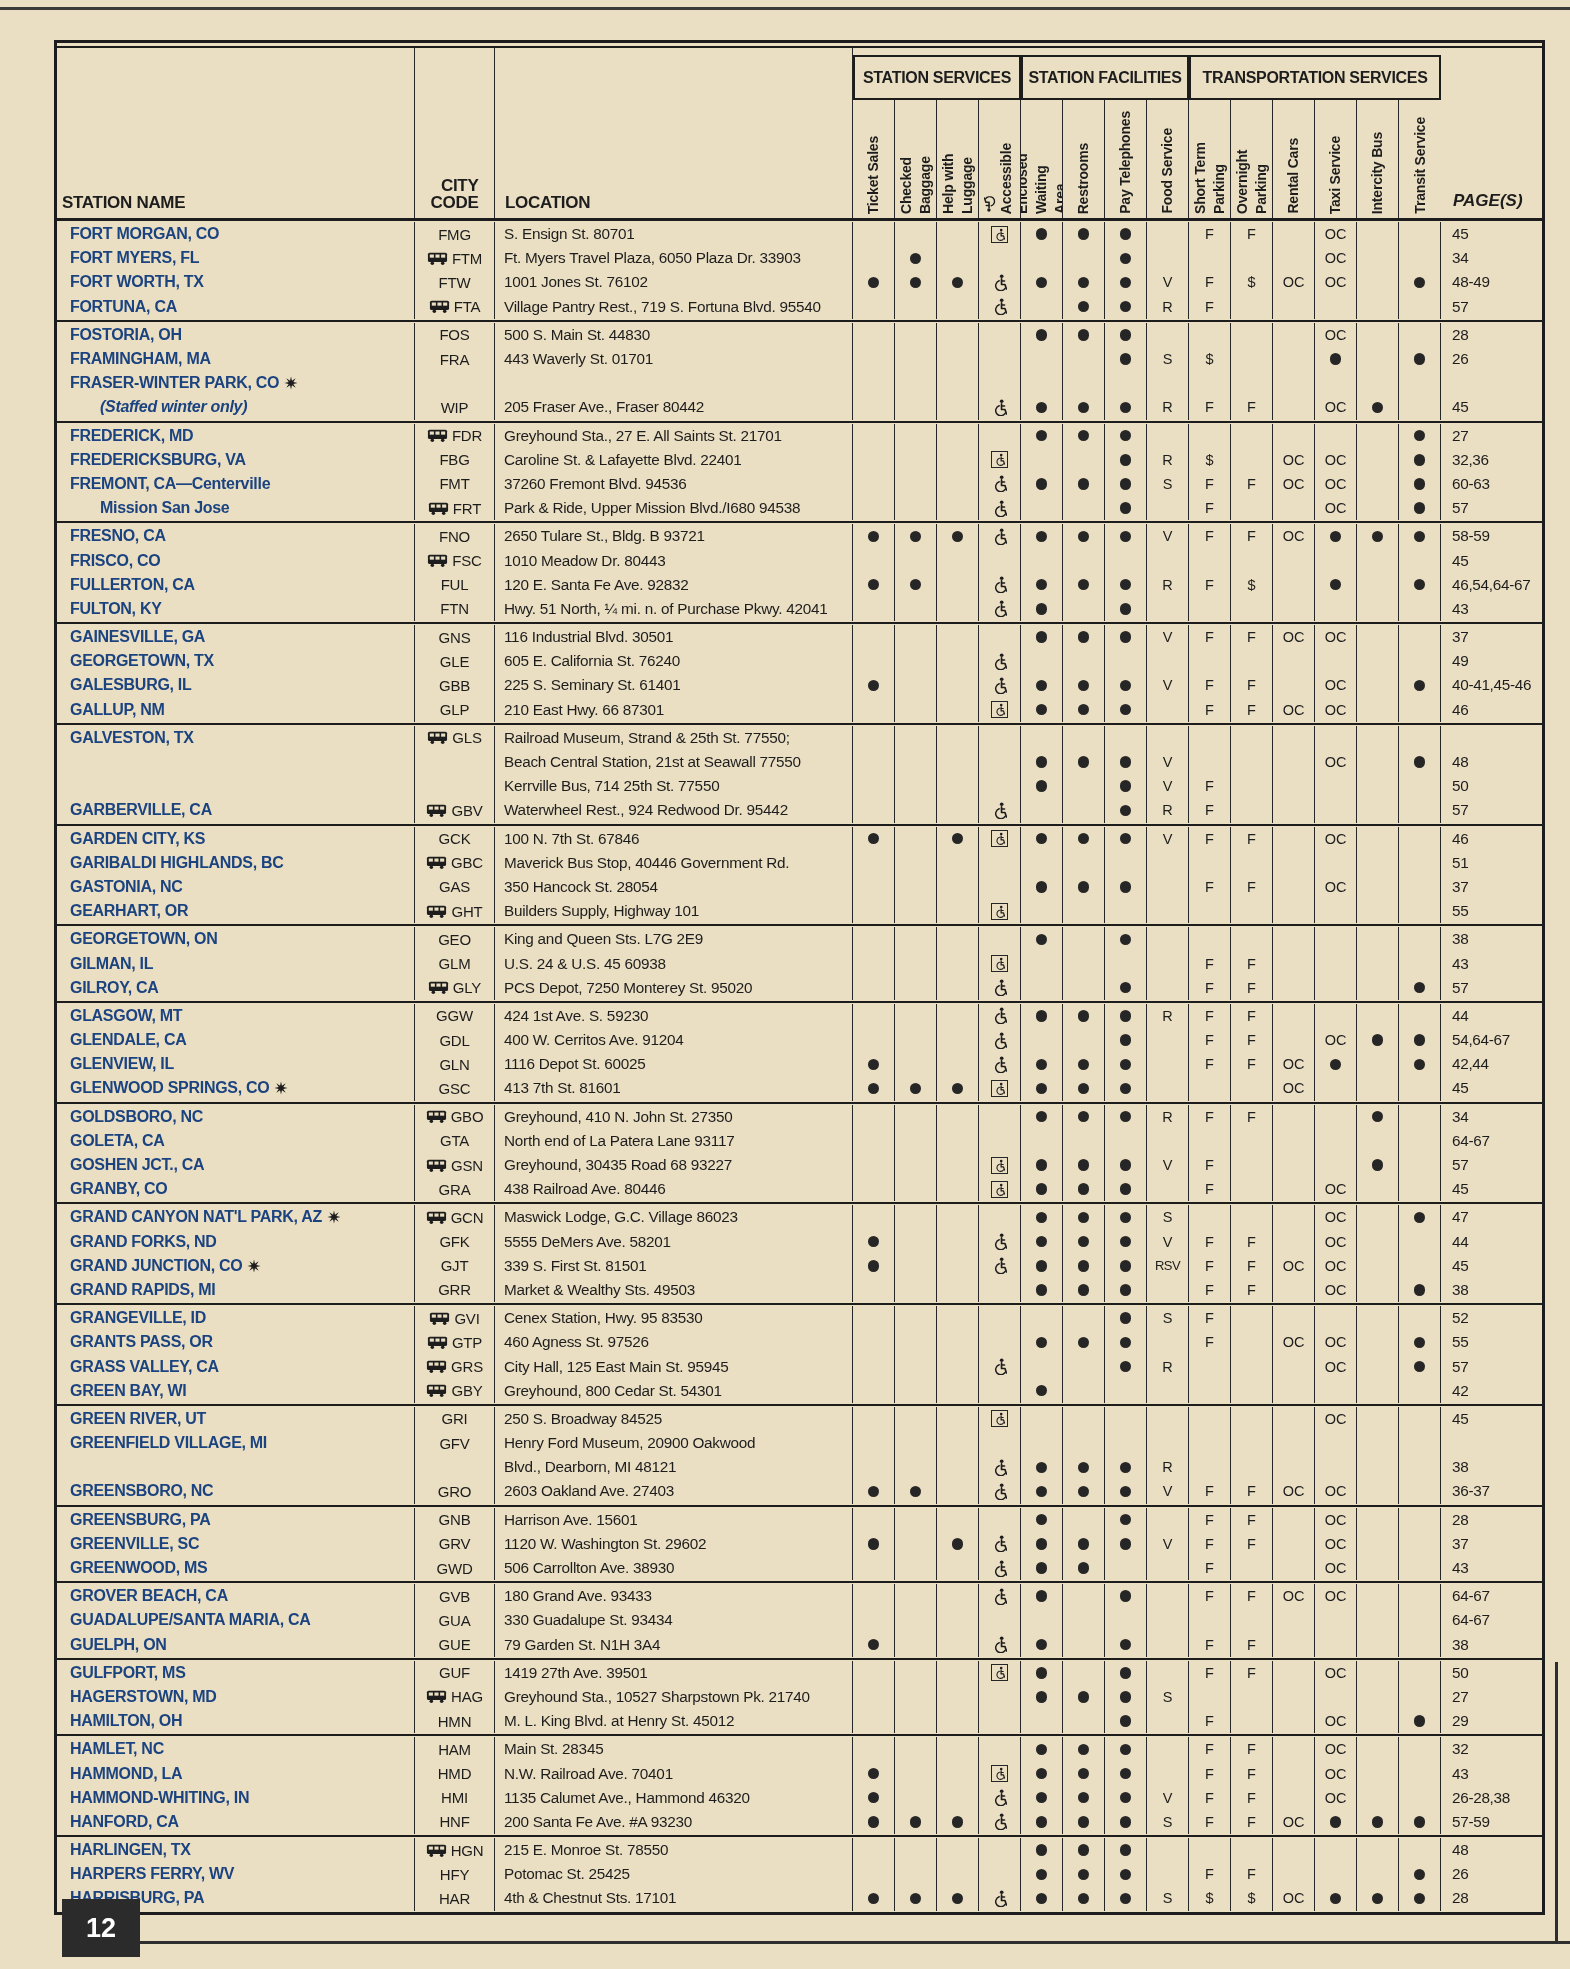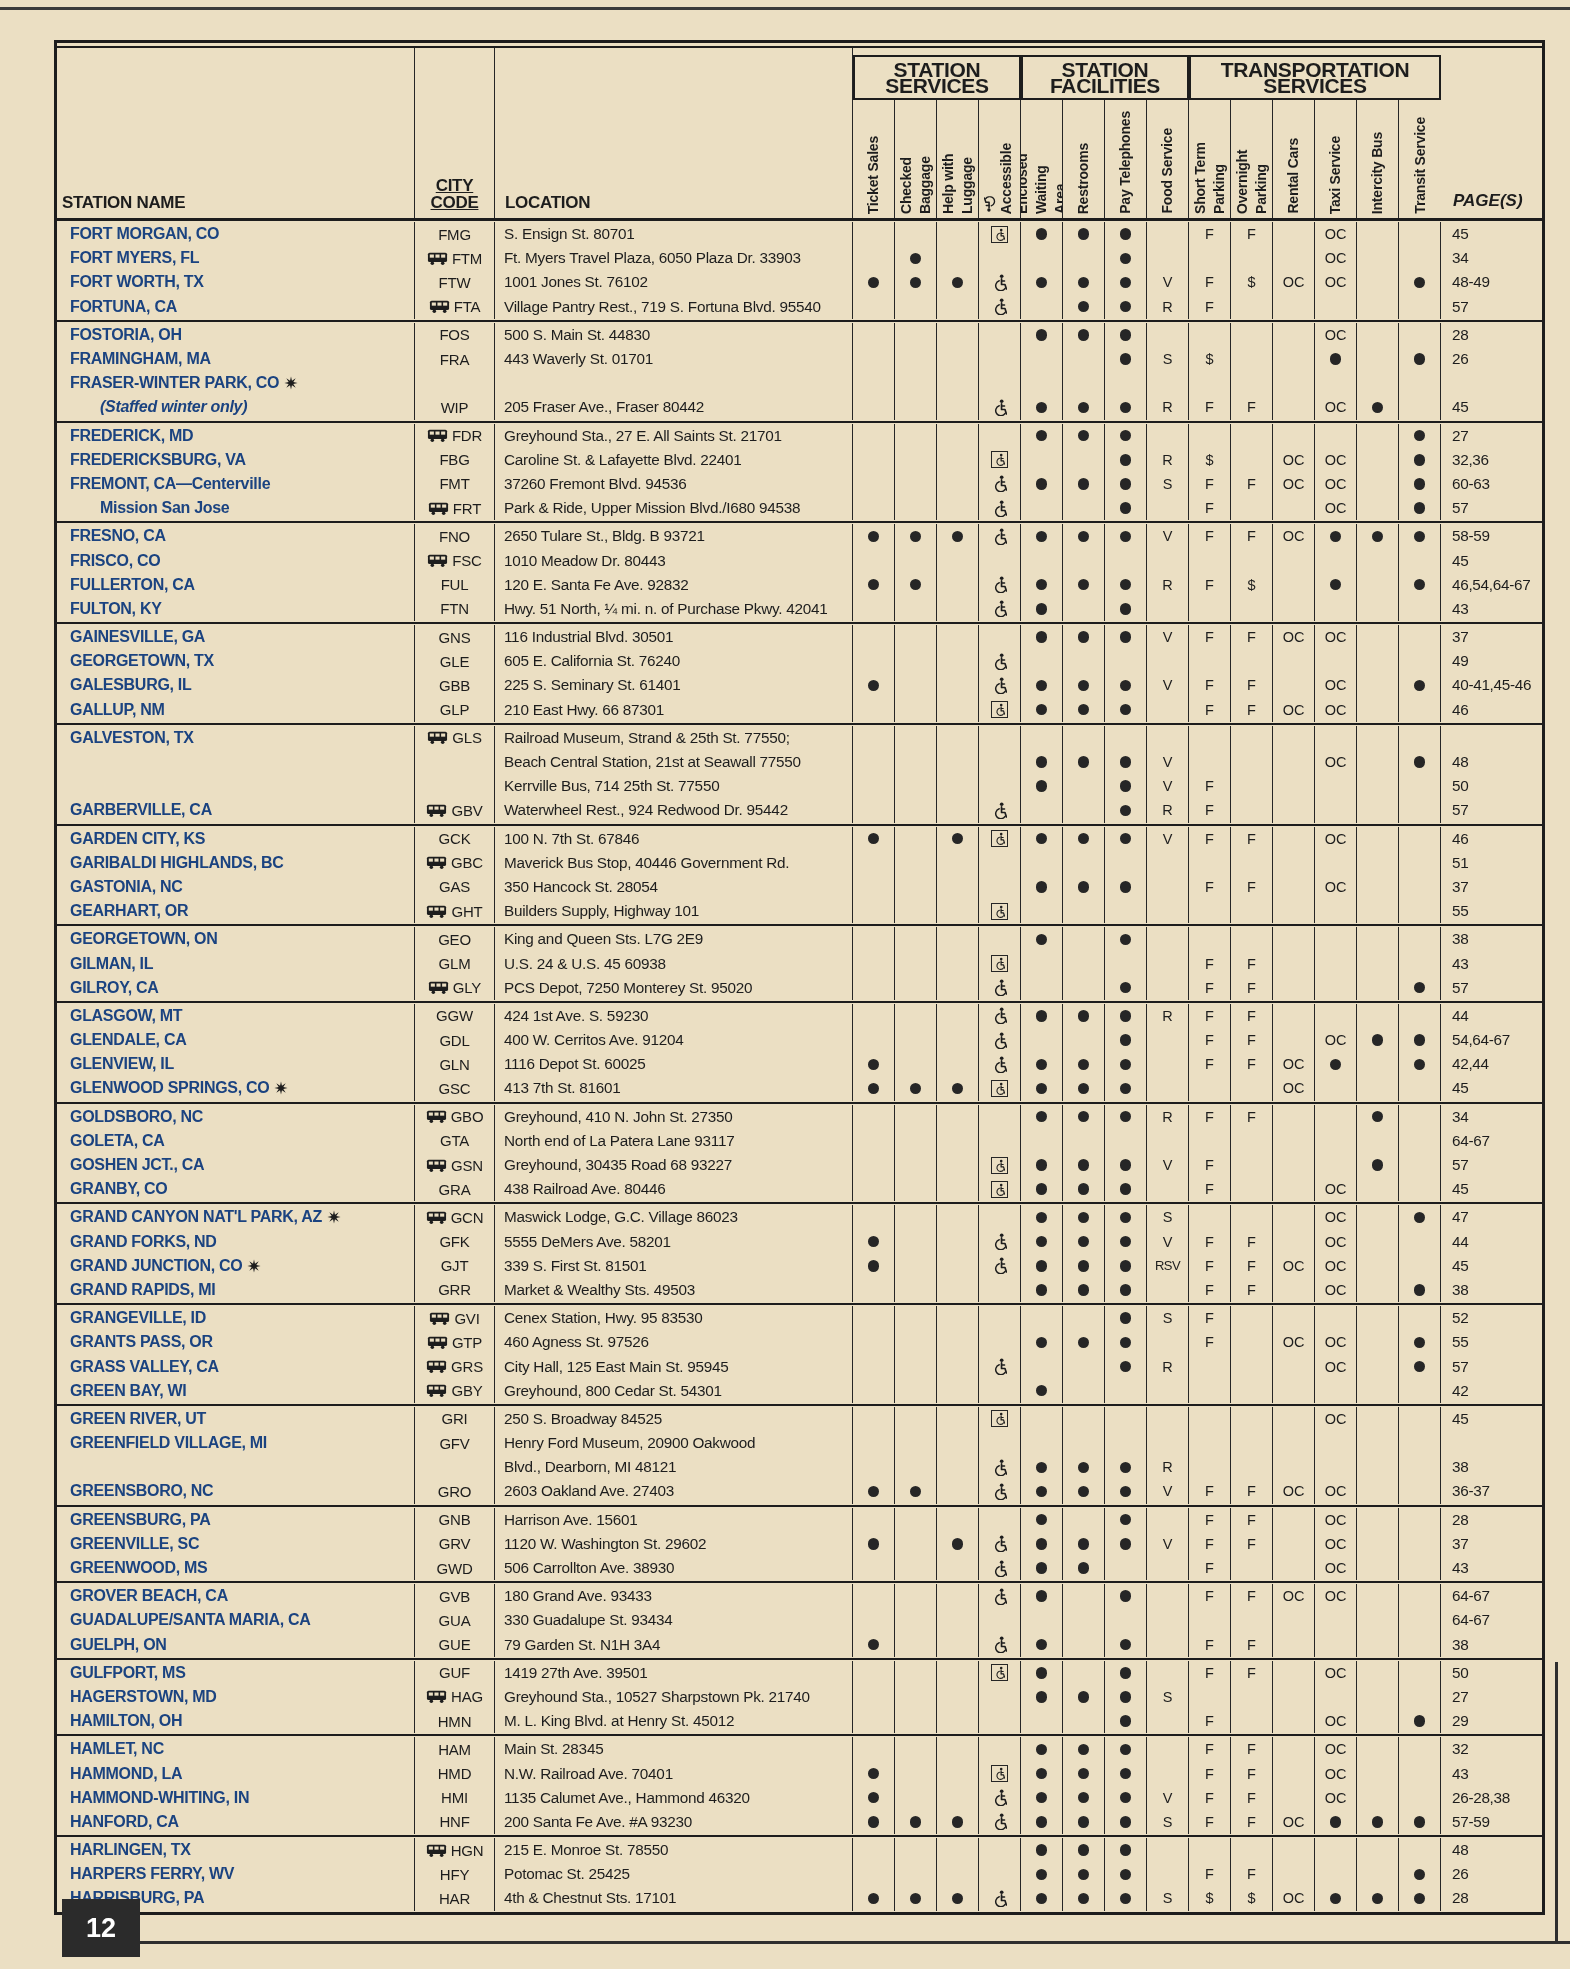--- a/index.html
+++ b/index.html
@@ -24,28 +24,28 @@
   :root{--cols:358px 80px 358px repeat(14,42px) minmax(0,1fr);}
 
   
   .header{
     display:grid;grid-template-columns:var(--cols);grid-template-rows:52px 118px;
     border-bottom:3px solid #1d1d1d;position:relative;
   }
   .h-left{grid-row:1/3;display:flex;align-items:flex-end;border-right:1.6px solid #262626;}
   .h-left span{font-weight:bold;font-size:17px;letter-spacing:-0.3px;padding-bottom:7px;white-space:pre-line;line-height:17px;}
   .h-name{grid-column:1;}  .h-name span{padding-left:5px;}
-  .h-code{grid-column:2;justify-content:center;text-align:center;text-decoration:underline;}
+  .h-code{grid-column:2;justify-content:center;text-align:right;}
   .h-loc{grid-column:3;}   .h-loc span{padding-left:10px;}
   .h-pages{grid-column:18;grid-row:1/3;display:flex;align-items:flex-end;}
   .h-pages span{font-weight:bold;font-size:17px;padding:0 0 7px 12px;font-style:italic;}
   .secbox{
     grid-row:1;margin-top:7px;border:2.5px solid #1d1d1d;border-bottom-width:2px;
     display:flex;align-items:center;justify-content:center;text-align:center;
-    font-weight:bold;font-size:21px;letter-spacing:-0.3px;line-height:16px;padding:0 4px;box-sizing:border-box;
+    font-weight:bold;font-size:16px;letter-spacing:-0.3px;line-height:16px;padding:0 4px;box-sizing:border-box;
   }
   .vlabel-cell{
     grid-row:2;display:flex;align-items:flex-end;justify-content:center;
     border-right:1.6px solid #262626;overflow:hidden;box-sizing:border-box;
   }
   .vlabel-cell:last-of-type{border-right:none;}
   .vlabel{
     writing-mode:vertical-rl;transform:rotate(180deg);
     font-weight:bold;font-size:14px;letter-spacing:-0.2px;line-height:19px;
     white-space:pre-line;padding:4px 0 3px 0;max-height:112px;

